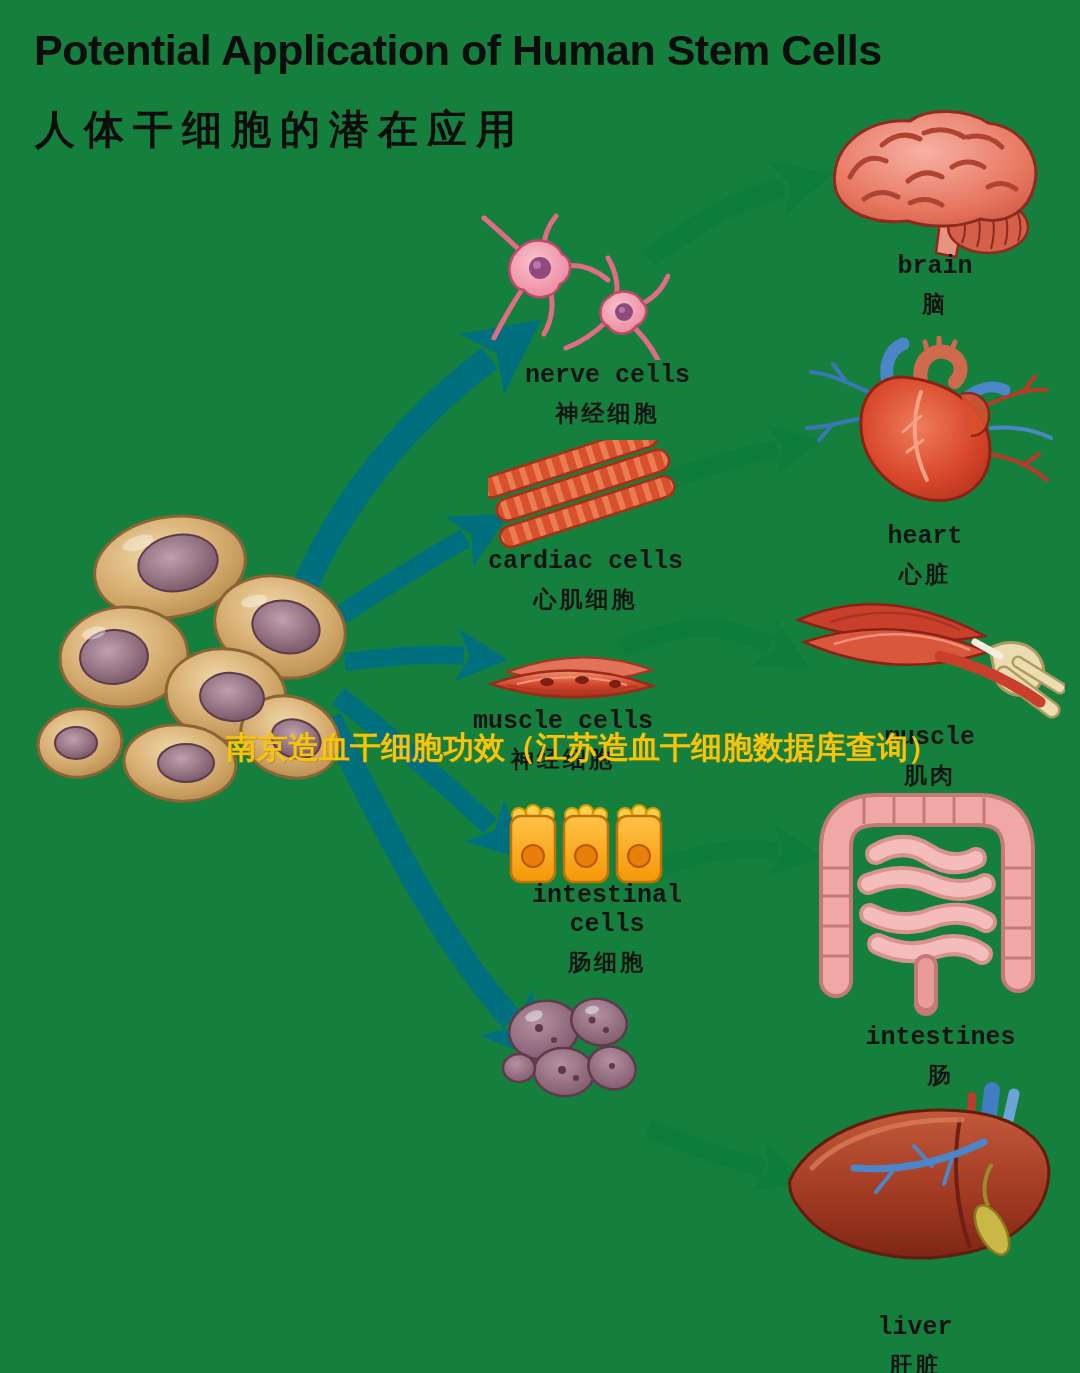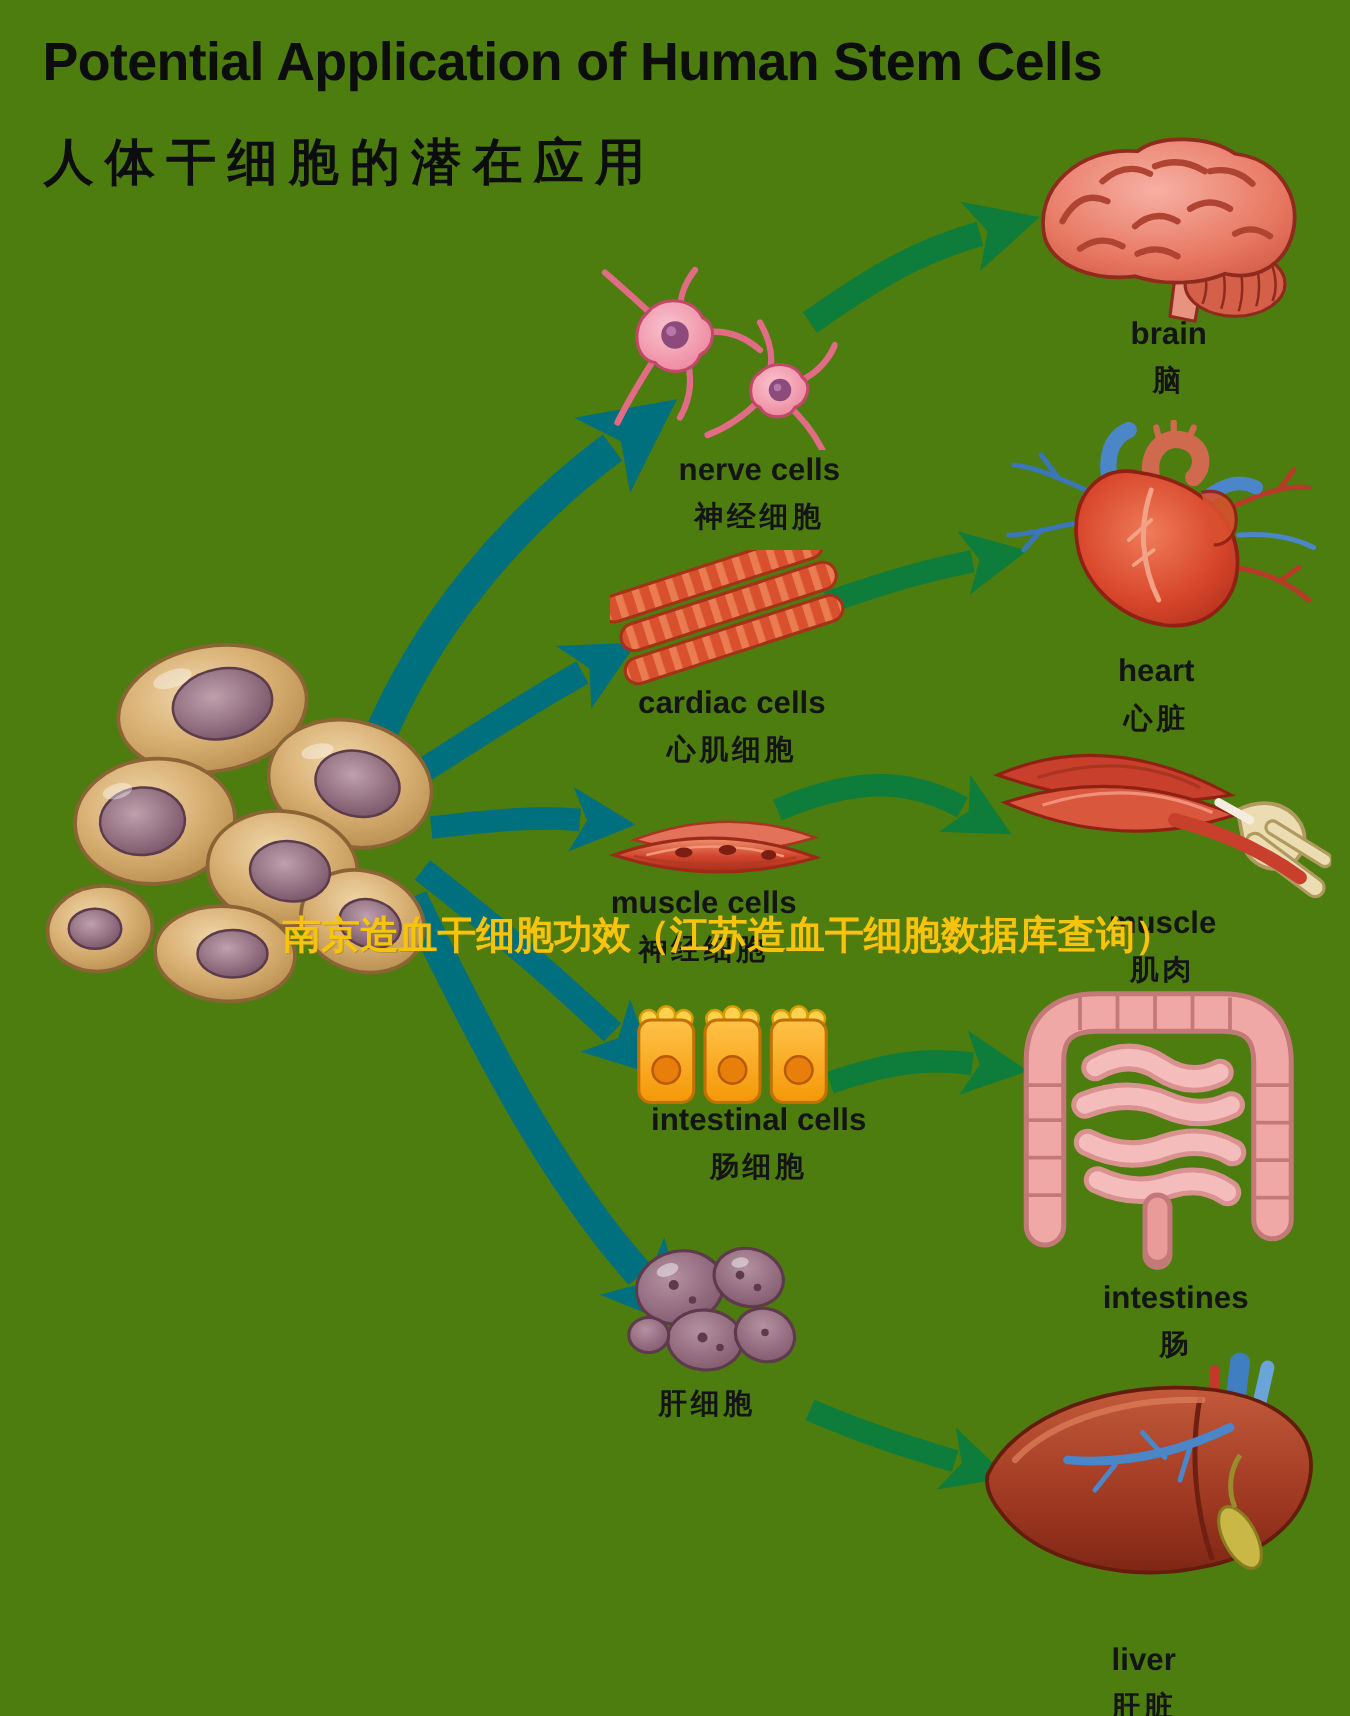--- a/index.html
+++ b/index.html
@@ -1,17 +1,17 @@
 <!DOCTYPE html>
 <html><head>
 <meta charset="utf-8">
 <style>
   html,body{margin:0;padding:0;background:#ffffff;}
   .poster{
-    position:relative;width:1080px;height:1373px;background:#4d7c0f;overflow:hidden;
+    position:relative;width:1080px;height:1373px;background:#15803d;overflow:hidden;
     font-family:"Liberation Sans","DejaVu Sans",sans-serif;
   }
   .title{
     position:absolute;left:34px;top:26px;margin:0;width:1010px;
     font-size:43px;font-weight:900;letter-spacing:-0.5px;color:#0d0d0d;
   }
   .subtitle{
     position:absolute;left:35px;top:102px;
     font-size:40px;font-weight:700;letter-spacing:9px;color:#0d0d0d;
   }
@@ -22,21 +22,21 @@
   .il-cardiac{left:488px;top:440px;width:195px;height:110px;}
   .il-musclecells{left:487px;top:648px;width:170px;height:65px;}
   .il-intestinal{left:503px;top:798px;width:165px;height:92px;}
   .il-livercells{left:494px;top:990px;width:150px;height:112px;}
   .il-brain{left:812px;top:103px;width:240px;height:160px;}
   .il-heart{left:793px;top:336px;width:265px;height:185px;}
   .il-muscle{left:790px;top:578px;width:275px;height:145px;}
   .il-intestines{left:798px;top:776px;width:255px;height:240px;}
   .il-liver{left:782px;top:1080px;width:285px;height:225px;}
   .label{position:absolute;z-index:4;text-align:center;color:#141414;}
-  .label .en{font-size:25px;font-weight:800;line-height:1.15;}
+  .label .en{font-size:25px;font-weight:800;line-height:1.15;font-family:Liberation Mono, monospace;}
   .label .zh{font-size:23px;font-weight:700;margin-top:7px;letter-spacing:3px;}
   .lb-stem{left:30px;top:802px;width:240px;}
   .lb-nerve{left:495px;top:362px;width:225px;}
   .lb-cardiac{left:468px;top:548px;width:235px;}
   .lb-musclecells{left:452px;top:708px;width:222px;}
   .lb-intestinal{left:492px;top:882px;width:230px;}
   .lb-livercells{left:458px;top:1100px;width:215px;}
   .lb-brain{left:840px;top:253px;width:190px;}
   .lb-heart{left:830px;top:523px;width:190px;}
   .lb-muscle{left:835px;top:724px;width:190px;}
@@ -357,21 +357,20 @@
     <div class="en">muscle cells</div>
     <div class="zh">神经细胞</div>
   </div>
 
   <div class="label lb-intestinal">
     <div class="en">intestinal cells</div>
     <div class="zh">肠细胞</div>
   </div>
 
   <div class="label lb-livercells">
-    <div class="zh">肝细胞</div>
   </div>
 
   <div class="label lb-brain">
     <div class="en">brain</div>
     <div class="zh">脑</div>
   </div>
 
   <div class="label lb-muscle">
     <div class="en">muscle</div>
     <div class="zh">肌肉</div>

